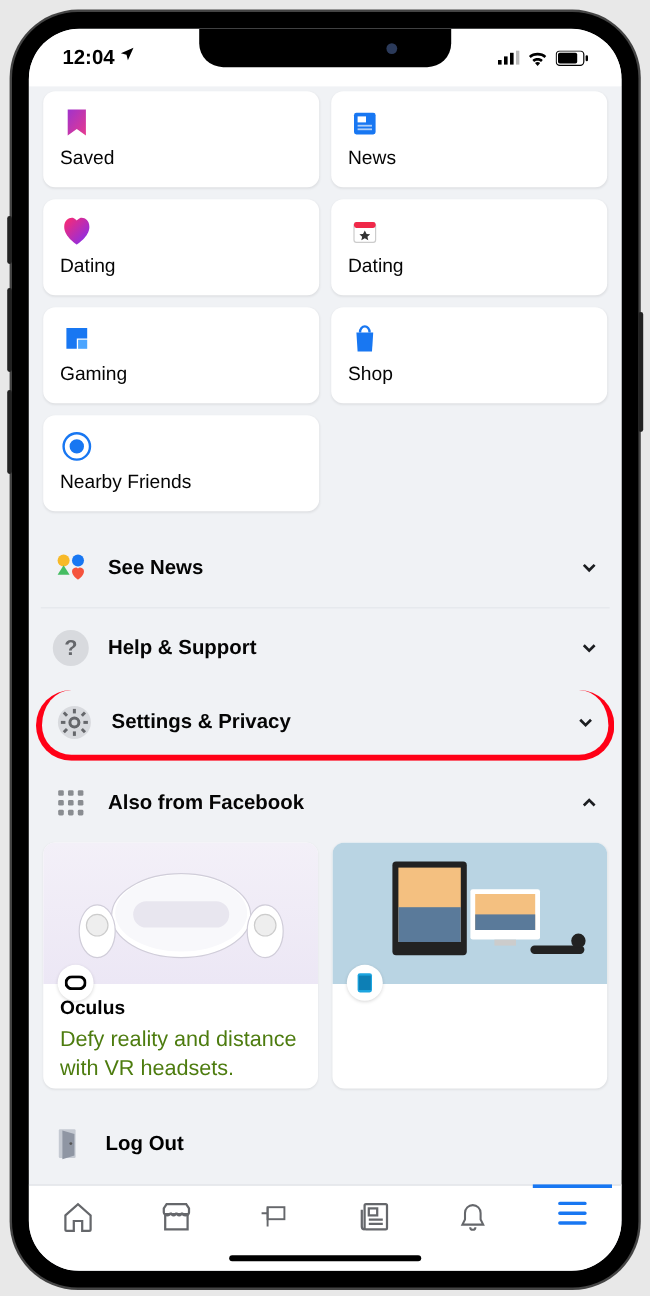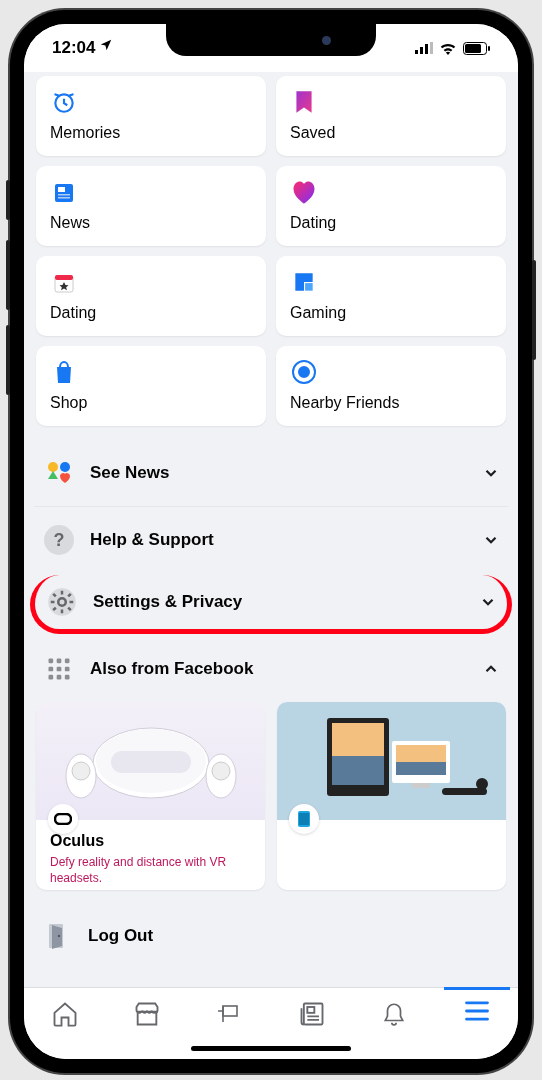--- a/index.html
+++ b/index.html
@@ -20,21 +20,21 @@
     .row { display:flex; align-items:center; padding: 16px 8px; border-top:1px solid #e4e6eb; }
     .row .ric { width:34px; height:34px; display:flex; align-items:center; justify-content:center; margin-right:14px; }
     .row .rlabel { flex:1; font-size:17px; font-weight:600; color:#050505; }
     .row .chev { color:#1c1e21; }
     .highlight { border: 5px solid #ff0016; border-radius: 30px; margin: 2px -4px; padding: 10px 10px; }
     .sub-grid { display:grid; grid-template-columns:1fr 1fr; gap:12px; padding: 0 2px 16px; }
     .subcard { background:#fff; border-radius:10px; overflow:hidden; box-shadow:0 1px 2px rgba(0,0,0,.07); }
     .subcard .imgarea { height:118px; position:relative; display:flex; align-items:center; justify-content:center; }
     .subcard .body { padding: 12px 14px 4px; }
     .subcard .title { font-size:16px; font-weight:600; margin-bottom:4px; }
-    .subcard .desc { font-size:12px; color:#be185d; line-height:1.35; }
+    .subcard .desc { font-size:18px; color:#4d7c0f; line-height:1.35; }
     .badge-circ { position:absolute; bottom:-14px; left:12px; width:30px; height:30px; border-radius:50%; background:#fff; display:flex; align-items:center; justify-content:center; box-shadow:0 1px 3px rgba(0,0,0,.15); }
     .logout { display:flex; align-items:center; padding: 14px 8px 6px; }
     .logout .ric { width:32px; height:32px; margin-right:14px; display:flex; align-items:center; justify-content:center; }
     .logout .rlabel { font-size:17px; font-weight:600; }
     .tabbar { position:absolute; bottom:0; left:0; right:0; height:72px; background:#fff; display:flex; border-top:1px solid #dadde1; }
     .tab { flex:1; display:flex; align-items:flex-start; justify-content:center; padding-top:12px; position:relative; }
     .tab.active::before { content:''; position:absolute; top:-1px; left:8px; right:8px; height:3px; background:#1877f2; }
     .homebar { position:absolute; bottom:8px; left:50%; transform:translateX(-50%); width:160px; height:5px; background:#000; border-radius:3px; z-index:30; }
   </style>
 </head>
@@ -71,30 +71,20 @@
             <rect x="0.5" y="0.5" width="23" height="12" rx="3" fill="none" stroke="#000" stroke-width="1"></rect>
             <rect x="2" y="2" width="16" height="9" rx="1.5" fill="#000"></rect>
             <rect x="25" y="4" width="2" height="5" rx="1" fill="#000"></rect>
           </svg>
       </div>
     </div>
 
     <div class="content">
 
       <div class="grid">
-        <div class="card">
-          <div class="ic">
-              <svg width="26" height="26" viewBox="0 0 24 24" fill="none" stroke="#1877f2" stroke-width="2">
-                <circle cx="12" cy="13" r="8"></circle>
-                <path d="M12 9v4l3 2"></path>
-                <path d="M4 5l3 1M20 5l-3 1" stroke-linecap="round"></path>
-              </svg>
-            </div>
-          <div class="label">Memories</div>
-        </div>
         <div class="card">
           <div class="ic">
               <svg width="22" height="26" viewBox="0 0 18 24">
                 <defs>
                   <linearGradient id="g1" x1="0" y1="0" x2="1" y2="1">
                     <stop offset="0" stop-color="#a033cc"></stop>
                     <stop offset="1" stop-color="#e6398f"></stop>
                   </linearGradient>
                 </defs>
                 <path d="M2 2h14v20l-7-5-7 5z" fill="url(#g1)"></path>

